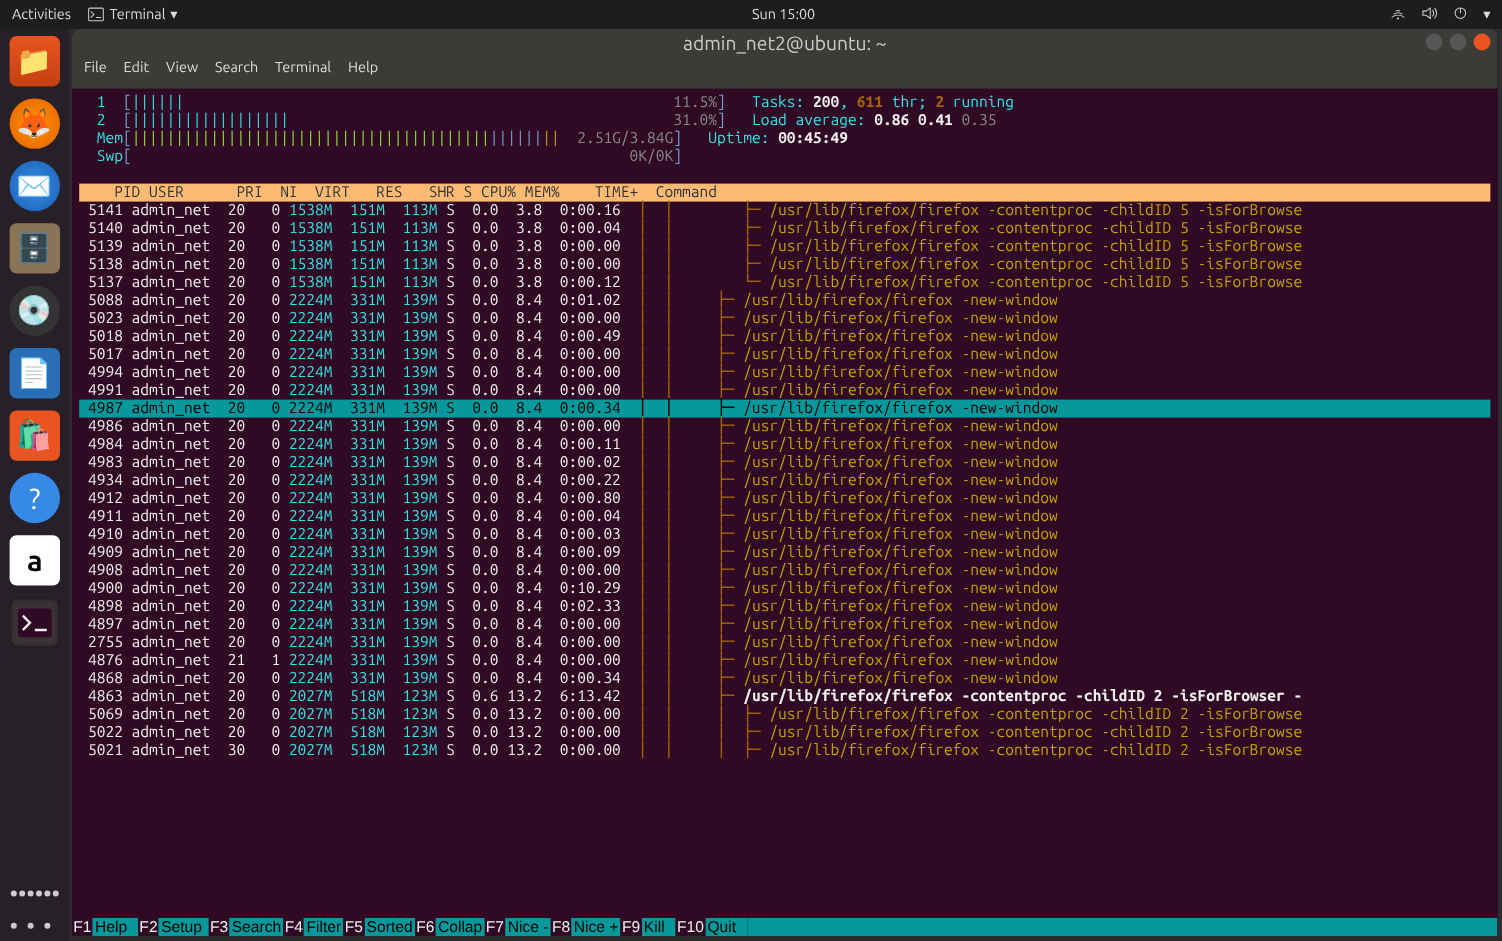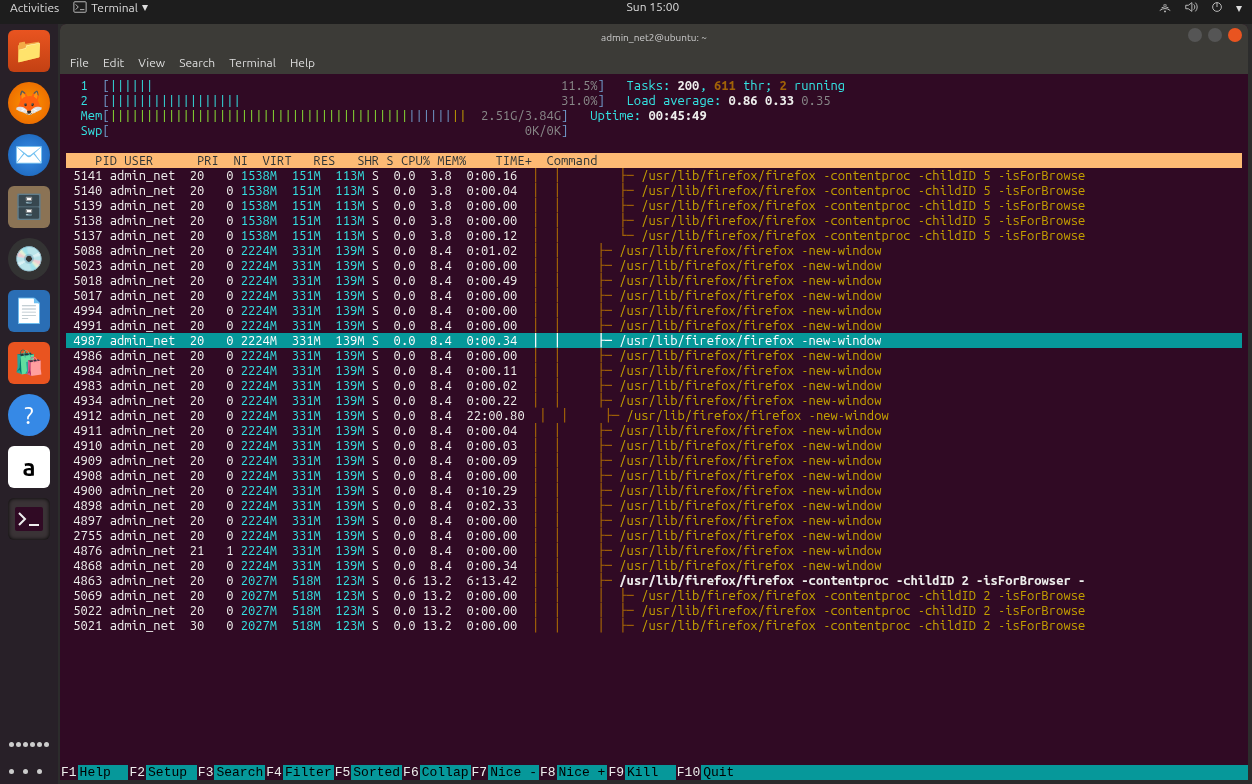--- a/index.html
+++ b/index.html
@@ -1,44 +1,44 @@
 <!DOCTYPE html>
 <html><head>
 <meta charset="utf-8">
 <style>
 html,body{margin:0;padding:0;width:1252px;height:784px;background:#2c2c2c;font-family:"Ubuntu","DejaVu Sans",sans-serif;overflow:hidden;color:#ccc}
-.topbar{height:24px;background:#1d1d1d;color:#ddd;display:flex;align-items:flex-start;font-size:12px;padding:0 10px}
+.topbar{height:24px;background:#1d1d1d;color:#ddd;display:flex;align-items:center;font-size:12px;padding:0 10px}
 .topbar .left{flex:0 0 auto;display:flex;align-items:center;gap:14px}
 .topbar .center{flex:1;text-align:center}
 .topbar .right{flex:0 0 auto;display:flex;align-items:center;gap:12px}
 .topbar svg{width:14px;height:14px;fill:#ccc}
 .dock{position:absolute;left:0;top:24px;width:58px;bottom:0;background:rgba(40,30,40,.85);display:flex;flex-direction:column;align-items:center;padding-top:6px;gap:10px}
 .dock-item{width:42px;height:42px;border-radius:6px;display:flex;align-items:center;justify-content:center;font-size:24px}
 .dock-active{background:#3a3336;box-shadow:0 0 4px #000 inset}
 .apps-grid{position:absolute;bottom:10px}
 .dot{width:5px;height:5px;background:#ccc;border-radius:50%;display:inline-block;margin:1px}
 .term-window{position:absolute;left:60px;top:24px;right:4px;bottom:4px;background:#2c001e;border-radius:6px 6px 0 0;overflow:hidden;display:flex;flex-direction:column}
-.term-titlebar{height:26px;background:#3c3b37;display:flex;align-items:center;justify-content:center;color:#ccc;font-size:10px;position:relative}
+.term-titlebar{height:26px;background:#3c3b37;display:flex;align-items:center;justify-content:center;color:#ccc;font-size:16px;position:relative}
 .term-titlebar .winbtns{position:absolute;right:6px;top:4px;display:flex;gap:6px}
 .winbtn{width:14px;height:14px;border-radius:50%;background:#555}
 .winbtn.close{background:#e95420}
-.term-menubar{height:24px;background:#3c3b37;display:flex;align-items:center;padding:0 10px;gap:14px;color:#ddd;font-size:12px}
+.term-menubar{height:24px;background:#3c3b37;display:flex;align-items:flex-start;padding:0 10px;gap:14px;color:#ddd;font-size:12px}
 .term-body{flex:1;background:#300a24;font-family:"Ubuntu Mono","DejaVu Sans Mono",monospace;font-size:13px;line-height:15px;padding:4px 6px;overflow:hidden;white-space:pre;position:relative}
 .c-cyan{color:#34e2e2}
 .c-green{color:#a16207}
 .c-yellow{color:#c4a000}
 .c-blue{color:#729fcf}
 .c-white{color:#eeeeec}
 .c-dim{color:#888}
 .hdr-row{background:#fdba74;color:#2e3436;display:block;width:100%}
-.sel-row{background:#06989a;color:#ffffff;display:block;width:100%}
+.sel-row{background:#06989a;color:#000000;display:block;width:100%}
 .meter-bar{color:#34e2e2}
 .meter-mem{color:#8ae234}
 .meterbox{color:#729fcf}
-.fnbar{position:absolute;left:0;right:0;bottom:0;display:flex;font-family:Liberation Mono, monospace;font-size:13px;height:15px}
+.fnbar{position:absolute;left:0;right:0;bottom:0;display:flex;font-family:Liberation Sans, sans-serif;font-size:13px;height:15px}
 .fnbar .fk{color:#eeeeec;background:#300a24;padding:0 1px}
 .fnbar .fl{background:#06989a;color:#000;padding:0 2px;flex:0 0 auto}
 </style>
 </head>
 <body>
 
 <div class="topbar">
   <div class="left">
     <span>Activities</span>
     <span style="display:flex;align-items:center;gap:4px">
@@ -100,40 +100,40 @@
   </div>
   <div class="term-menubar" id="menubar">
       <span>File</span>
       <span>Edit</span>
       <span>View</span>
       <span>Search</span>
       <span>Terminal</span>
       <span>Help</span>
     </div>
   <div class="term-body" id="tbody">  <span class="c-cyan">1  </span><span class="meterbox">[</span><span class="meter-bar">||||||</span>                                                        <span class="c-dim">11.5%</span><span class="meterbox">]</span>   <span class="c-cyan">Tasks: </span><span class="c-white"><b>200</b></span><span class="c-cyan">, </span><span class="c-green"><b>611</b></span><span class="c-cyan"> thr; </span><span class="c-green"><b>2</b></span><span class="c-cyan"> running</span>
-  <span class="c-cyan">2  </span><span class="meterbox">[</span><span class="meter-bar">||||||||||||||||||</span>                                            <span class="c-dim">31.0%</span><span class="meterbox">]</span>   <span class="c-cyan">Load average: </span><span class="c-white"><b>0.86</b></span> <span class="c-white"><b>0.33</b></span> <span class="c-dim">0.35</span>
+  <span class="c-cyan">2  </span><span class="meterbox">[</span><span class="meter-bar">||||||||||||||||||</span>                                            <span class="c-dim">31.0%</span><span class="meterbox">]</span>   <span class="c-cyan">Load average: </span><span class="c-white"><b>0.86</b></span> <span class="c-white"><b>0.41</b></span> <span class="c-dim">0.35</span>
   <span class="c-cyan">Mem</span><span class="meterbox">[</span><span class="meter-mem">|||||||||||||||||||||||||||||||||||||||||</span><span class="c-blue">||||||</span><span class="c-yellow">||</span><span class="c-dim">  2.51G/3.84G</span><span class="meterbox">]</span>   <span class="c-cyan">Uptime: </span><span class="c-white"><b>00:45:49</b></span>
   <span class="c-cyan">Swp</span><span class="meterbox">[</span>                                                       <span class="c-dim">  0K/0K</span><span class="meterbox">]</span>
 
 <span class="hdr-row">    PID USER      PRI  NI  VIRT   RES   SHR S CPU% MEM%    TIME+  Command                                                                                                 </span><span><span class="c-white"> 5141 admin_net  20   0</span><span class="c-cyan"> 1538M  151M  113M</span><span class="c-white"> S  0.0  3.8  0:00.16  </span><span class="c-green">│  │        ├─ </span><span class="c-yellow">/usr/lib/firefox/firefox -contentproc -childID 5 -isForBrowse</span></span>
 <span><span class="c-white"> 5140 admin_net  20   0</span><span class="c-cyan"> 1538M  151M  113M</span><span class="c-white"> S  0.0  3.8  0:00.04  </span><span class="c-green">│  │        ├─ </span><span class="c-yellow">/usr/lib/firefox/firefox -contentproc -childID 5 -isForBrowse</span></span>
 <span><span class="c-white"> 5139 admin_net  20   0</span><span class="c-cyan"> 1538M  151M  113M</span><span class="c-white"> S  0.0  3.8  0:00.00  </span><span class="c-green">│  │        ├─ </span><span class="c-yellow">/usr/lib/firefox/firefox -contentproc -childID 5 -isForBrowse</span></span>
 <span><span class="c-white"> 5138 admin_net  20   0</span><span class="c-cyan"> 1538M  151M  113M</span><span class="c-white"> S  0.0  3.8  0:00.00  </span><span class="c-green">│  │        ├─ </span><span class="c-yellow">/usr/lib/firefox/firefox -contentproc -childID 5 -isForBrowse</span></span>
 <span><span class="c-white"> 5137 admin_net  20   0</span><span class="c-cyan"> 1538M  151M  113M</span><span class="c-white"> S  0.0  3.8  0:00.12  </span><span class="c-green">│  │        └─ </span><span class="c-yellow">/usr/lib/firefox/firefox -contentproc -childID 5 -isForBrowse</span></span>
 <span><span class="c-white"> 5088 admin_net  20   0</span><span class="c-cyan"> 2224M  331M  139M</span><span class="c-white"> S  0.0  8.4  0:01.02  </span><span class="c-green">│  │     ├─ </span><span class="c-yellow">/usr/lib/firefox/firefox -new-window</span></span>
 <span><span class="c-white"> 5023 admin_net  20   0</span><span class="c-cyan"> 2224M  331M  139M</span><span class="c-white"> S  0.0  8.4  0:00.00  </span><span class="c-green">│  │     ├─ </span><span class="c-yellow">/usr/lib/firefox/firefox -new-window</span></span>
 <span><span class="c-white"> 5018 admin_net  20   0</span><span class="c-cyan"> 2224M  331M  139M</span><span class="c-white"> S  0.0  8.4  0:00.49  </span><span class="c-green">│  │     ├─ </span><span class="c-yellow">/usr/lib/firefox/firefox -new-window</span></span>
 <span><span class="c-white"> 5017 admin_net  20   0</span><span class="c-cyan"> 2224M  331M  139M</span><span class="c-white"> S  0.0  8.4  0:00.00  </span><span class="c-green">│  │     ├─ </span><span class="c-yellow">/usr/lib/firefox/firefox -new-window</span></span>
 <span><span class="c-white"> 4994 admin_net  20   0</span><span class="c-cyan"> 2224M  331M  139M</span><span class="c-white"> S  0.0  8.4  0:00.00  </span><span class="c-green">│  │     ├─ </span><span class="c-yellow">/usr/lib/firefox/firefox -new-window</span></span>
 <span><span class="c-white"> 4991 admin_net  20   0</span><span class="c-cyan"> 2224M  331M  139M</span><span class="c-white"> S  0.0  8.4  0:00.00  </span><span class="c-green">│  │     ├─ </span><span class="c-yellow">/usr/lib/firefox/firefox -new-window</span></span>
 <span class="sel-row"> 4987 admin_net  20   0 2224M  331M  139M S  0.0  8.4  0:00.34  │  │     ├─ /usr/lib/firefox/firefox -new-window                                                          </span><span><span class="c-white"> 4986 admin_net  20   0</span><span class="c-cyan"> 2224M  331M  139M</span><span class="c-white"> S  0.0  8.4  0:00.00  </span><span class="c-green">│  │     ├─ </span><span class="c-yellow">/usr/lib/firefox/firefox -new-window</span></span>
 <span><span class="c-white"> 4984 admin_net  20   0</span><span class="c-cyan"> 2224M  331M  139M</span><span class="c-white"> S  0.0  8.4  0:00.11  </span><span class="c-green">│  │     ├─ </span><span class="c-yellow">/usr/lib/firefox/firefox -new-window</span></span>
 <span><span class="c-white"> 4983 admin_net  20   0</span><span class="c-cyan"> 2224M  331M  139M</span><span class="c-white"> S  0.0  8.4  0:00.02  </span><span class="c-green">│  │     ├─ </span><span class="c-yellow">/usr/lib/firefox/firefox -new-window</span></span>
 <span><span class="c-white"> 4934 admin_net  20   0</span><span class="c-cyan"> 2224M  331M  139M</span><span class="c-white"> S  0.0  8.4  0:00.22  </span><span class="c-green">│  │     ├─ </span><span class="c-yellow">/usr/lib/firefox/firefox -new-window</span></span>
-<span><span class="c-white"> 4912 admin_net  20   0</span><span class="c-cyan"> 2224M  331M  139M</span><span class="c-white"> S  0.0  8.4  22:00.80  </span><span class="c-green">│  │     ├─ </span><span class="c-yellow">/usr/lib/firefox/firefox -new-window</span></span>
+<span><span class="c-white"> 4912 admin_net  20   0</span><span class="c-cyan"> 2224M  331M  139M</span><span class="c-white"> S  0.0  8.4  0:00.80  </span><span class="c-green">│  │     ├─ </span><span class="c-yellow">/usr/lib/firefox/firefox -new-window</span></span>
 <span><span class="c-white"> 4911 admin_net  20   0</span><span class="c-cyan"> 2224M  331M  139M</span><span class="c-white"> S  0.0  8.4  0:00.04  </span><span class="c-green">│  │     ├─ </span><span class="c-yellow">/usr/lib/firefox/firefox -new-window</span></span>
 <span><span class="c-white"> 4910 admin_net  20   0</span><span class="c-cyan"> 2224M  331M  139M</span><span class="c-white"> S  0.0  8.4  0:00.03  </span><span class="c-green">│  │     ├─ </span><span class="c-yellow">/usr/lib/firefox/firefox -new-window</span></span>
 <span><span class="c-white"> 4909 admin_net  20   0</span><span class="c-cyan"> 2224M  331M  139M</span><span class="c-white"> S  0.0  8.4  0:00.09  </span><span class="c-green">│  │     ├─ </span><span class="c-yellow">/usr/lib/firefox/firefox -new-window</span></span>
 <span><span class="c-white"> 4908 admin_net  20   0</span><span class="c-cyan"> 2224M  331M  139M</span><span class="c-white"> S  0.0  8.4  0:00.00  </span><span class="c-green">│  │     ├─ </span><span class="c-yellow">/usr/lib/firefox/firefox -new-window</span></span>
 <span><span class="c-white"> 4900 admin_net  20   0</span><span class="c-cyan"> 2224M  331M  139M</span><span class="c-white"> S  0.0  8.4  0:10.29  </span><span class="c-green">│  │     ├─ </span><span class="c-yellow">/usr/lib/firefox/firefox -new-window</span></span>
 <span><span class="c-white"> 4898 admin_net  20   0</span><span class="c-cyan"> 2224M  331M  139M</span><span class="c-white"> S  0.0  8.4  0:02.33  </span><span class="c-green">│  │     ├─ </span><span class="c-yellow">/usr/lib/firefox/firefox -new-window</span></span>
 <span><span class="c-white"> 4897 admin_net  20   0</span><span class="c-cyan"> 2224M  331M  139M</span><span class="c-white"> S  0.0  8.4  0:00.00  </span><span class="c-green">│  │     ├─ </span><span class="c-yellow">/usr/lib/firefox/firefox -new-window</span></span>
 <span><span class="c-white"> 2755 admin_net  20   0</span><span class="c-cyan"> 2224M  331M  139M</span><span class="c-white"> S  0.0  8.4  0:00.00  </span><span class="c-green">│  │     ├─ </span><span class="c-yellow">/usr/lib/firefox/firefox -new-window</span></span>
 <span><span class="c-white"> 4876 admin_net  21   1</span><span class="c-cyan"> 2224M  331M  139M</span><span class="c-white"> S  0.0  8.4  0:00.00  </span><span class="c-green">│  │     ├─ </span><span class="c-yellow">/usr/lib/firefox/firefox -new-window</span></span>
 <span><span class="c-white"> 4868 admin_net  20   0</span><span class="c-cyan"> 2224M  331M  139M</span><span class="c-white"> S  0.0  8.4  0:00.34  </span><span class="c-green">│  │     ├─ </span><span class="c-yellow">/usr/lib/firefox/firefox -new-window</span></span>

